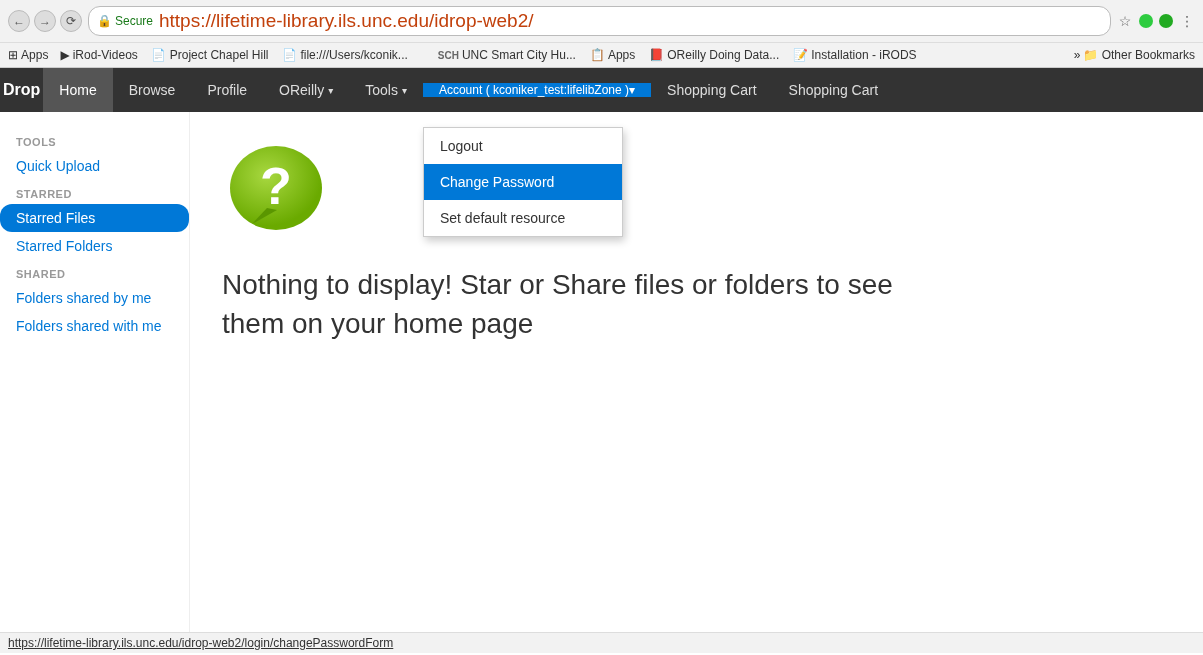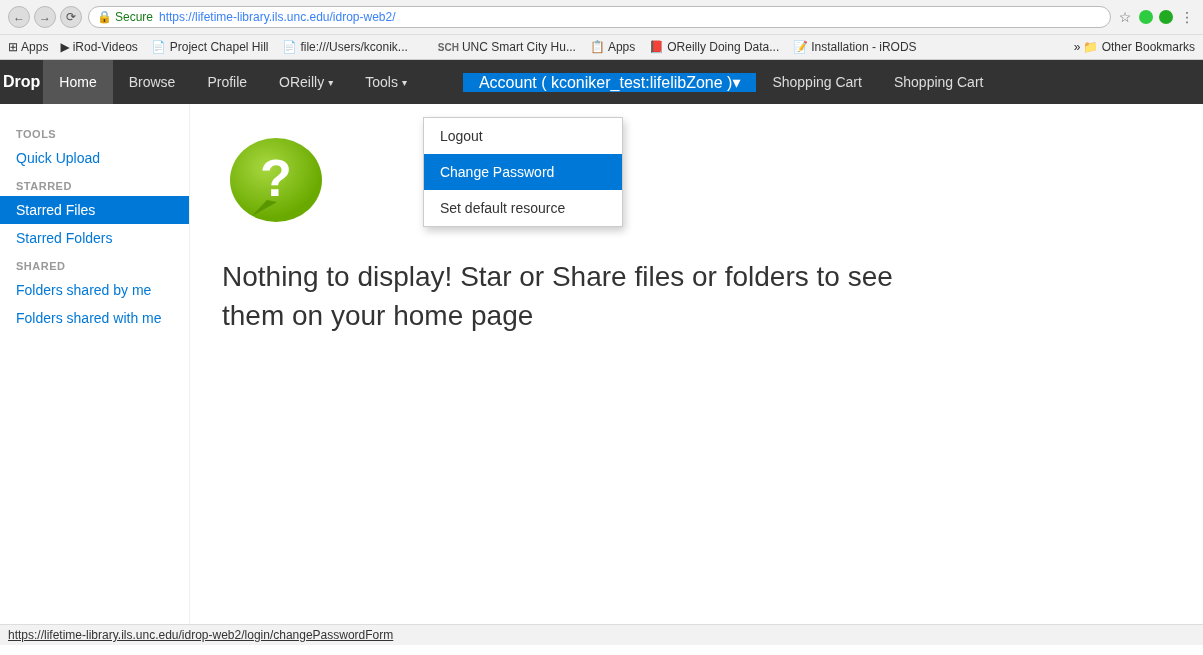--- a/index.html
+++ b/index.html
@@ -6,55 +6,55 @@
     body { font-family: Arial, sans-serif; font-size: 14px; background: #fff; overflow-x: hidden; }
 
     
     .browser-chrome { background: #f2f2f2; border-bottom: 1px solid #ccc; }
     .browser-top-bar { display: flex; align-items: center; padding: 6px 8px; gap: 6px; background: #f2f2f2; }
     .nav-buttons { display: flex; gap: 4px; align-items: center; }
     .nav-btn { width: 22px; height: 22px; border-radius: 50%; background: #ddd; border: 1px solid #bbb; cursor: pointer; display: flex; align-items: center; justify-content: center; font-size: 12px; color: #555; }
     .refresh-btn { width: 22px; height: 22px; border-radius: 50%; background: #ddd; border: 1px solid #bbb; cursor: pointer; display: flex; align-items: center; justify-content: center; font-size: 12px; color: #555; }
     .address-bar { flex: 1; display: flex; align-items: center; background: #fff; border: 1px solid #bbb; border-radius: 12px; padding: 3px 8px; gap: 6px; }
     .secure-badge { display: flex; align-items: center; gap: 3px; color: #1a7a1a; font-size: 12px; }
-    .url-text { font-size: 12px; color: #3b82f6; flex: 1; }
+    .url-text { font-size: 19px; color: #c2410c; flex: 1; }
     .browser-actions { display: flex; gap: 6px; align-items: center; }
     .browser-action-btn { width: 16px; height: 16px; display: flex; align-items: center; justify-content: center; color: #666; font-size: 14px; cursor: pointer; }
 
     
     .bookmarks-bar { display: flex; align-items: center; padding: 3px 8px; gap: 2px; background: #f2f2f2; border-top: 1px solid #ddd; font-size: 12px; overflow: hidden; }
     .bookmark-apps { display: flex; align-items: center; gap: 3px; margin-right: 4px; cursor: pointer; color: #333; }
     .bookmark-item { display: flex; align-items: center; gap: 3px; padding: 2px 6px; border-radius: 3px; cursor: pointer; color: #333; white-space: nowrap; }
     .bookmark-icon { font-size: 12px; }
     .bookmarks-overflow { margin-left: auto; display: flex; align-items: center; gap: 3px; cursor: pointer; color: #333; }
 
     
     .app-nav { background: #333; display: flex; align-items: center; height: 44px; }
     .app-logo { color: #ffffff; font-size: 16px; font-weight: bold; padding: 0 3px; }
     .nav-menu { display: flex; align-items: center; height: 100%; }
     .nav-item { color: #ddd; padding: 0 16px; height: 100%; display: flex; align-items: center; cursor: pointer; font-size: 14px; text-decoration: none; }
     .nav-item.active { background: #555; color: #fff; text-align: center; }
     .nav-item-dropdown { color: #ddd; padding: 0 16px; height: 100%; display: flex; align-items: center; cursor: pointer; font-size: 14px; gap: 4px; position: relative; }
-    .nav-item-account { background: #0078d7; color: #fff; padding: 0 16px; height: 100%; display: flex; align-items: flex-start; cursor: pointer; font-size: 16px; gap: 4px; margin-left: 40px; }
+    .nav-item-account { background: #0078d7; color: #fff; padding: 0 16px; height: 100%; display: flex; align-items: flex-start; cursor: pointer; font-size: 12px; gap: 4px; }
     .dropdown-arrow { font-size: 10px; }
 
     
     .dropdown-container { position: relative; }
     .dropdown-menu { position: absolute; top: 44px; left: 0; background: #fff; border: 1px solid #ccc; box-shadow: 2px 4px 8px rgba(0,0,0,0.2); min-width: 200px; z-index: 1000; }
     .dropdown-item { padding: 10px 16px; cursor: pointer; color: #333; font-size: 14px; }
     .dropdown-item.highlighted { background: #0078d7; color: #fff; }
 
     
     .main-layout { display: flex; min-height: 520px; }
 
     
     .sidebar { width: 190px; padding: 16px 0; border-right: 1px solid #eee; background: #fff; flex-shrink: 0; }
     .sidebar-section-label { font-size: 11px; font-weight: bold; color: #999; text-transform: uppercase; padding: 8px 16px 4px; letter-spacing: 0.5px; }
     .sidebar-item { padding: 6px 16px; cursor: pointer; color: #0078d7; font-size: 14px; }
-    .sidebar-item.active { background: #0078d7; color: #fff; border-radius: 0; }
+    .sidebar-item.active { background: #0078d7; color: #fff; border-radius: 12px; }
 
     
     .content-area { flex: 1; padding: 24px 32px; }
     .empty-message { font-size: 28px; color: #333; line-height: 1.4; max-width: 700px; }
 
     
     .status-bar { background: #f2f2f2; border-top: 1px solid #ddd; padding: 3px 8px; font-size: 12px; color: #333; text-decoration: underline; }
 
     
     .indicator-dot { width: 14px; height: 14px; border-radius: 50%; display: inline-block; }

